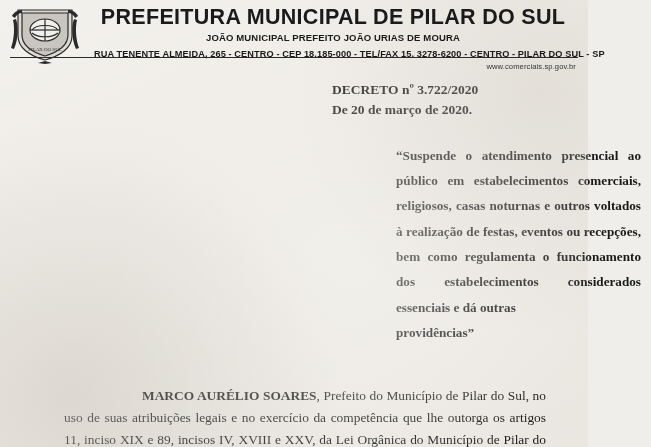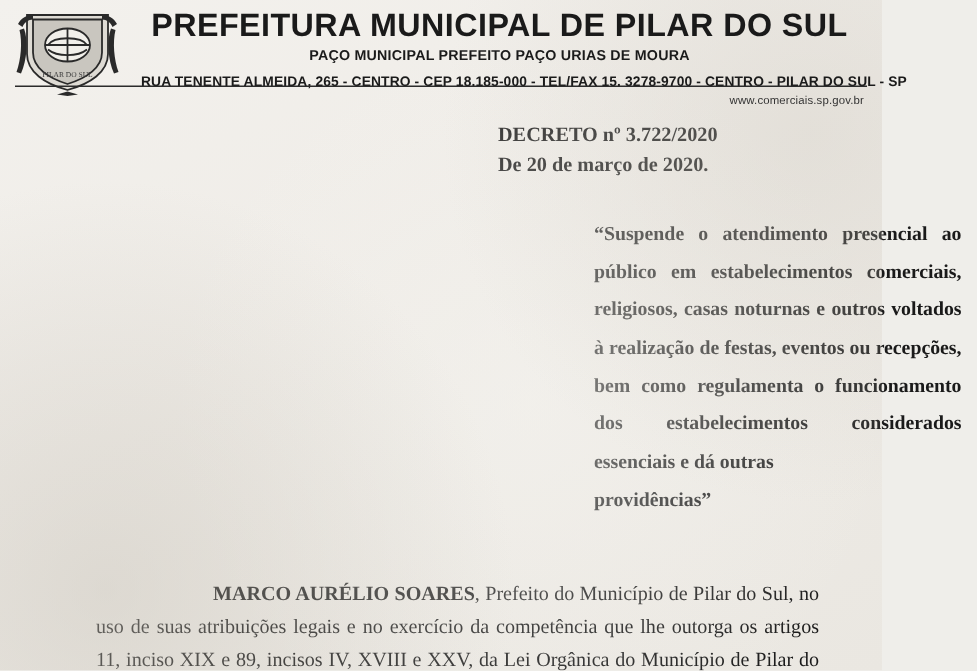--- a/index.html
+++ b/index.html
@@ -155,22 +155,22 @@
           <path d="M35 55 L42 57 L35 58 L28 57 Z"></path>
         </g>
         <g fill="#3a3a3a" font-family="Liberation Serif, serif" font-size="5">
           <text x="35" y="45" text-anchor="middle">PILAR DO SUL</text>
         </g>
       </svg>
     </div>
 
     <div class="header-text">
       <div class="title-main">PREFEITURA MUNICIPAL DE PILAR DO SUL</div>
-      <div class="title-sub">PAÇO MUNICIPAL PREFEITO PAÇO URIAS DE MOURA</div>
-      <div class="title-addr">RUA TENENTE ALMEIDA, 265 - CENTRO - CEP 18.185-000 - TEL/FAX 15. 3278-9700 - CENTRO - PILAR DO SUL - SP</div>
+      <div class="title-sub">JOÃO MUNICIPAL PREFEITO JOÃO URIAS DE MOURA</div>
+      <div class="title-addr">RUA TENENTE ALMEIDA, 265 - CENTRO - CEP 18.185-000 - TEL/FAX 15. 3278-6200 - CENTRO - PILAR DO SUL - SP</div>
     </div>
 
     <div class="rule"></div>
     <div class="site">www.comerciais.sp.gov.br</div>
   </div>
 
   <div class="content">
 
     <div class="decree-block">
       <div>DECRETO nº 3.722/2020</div>

